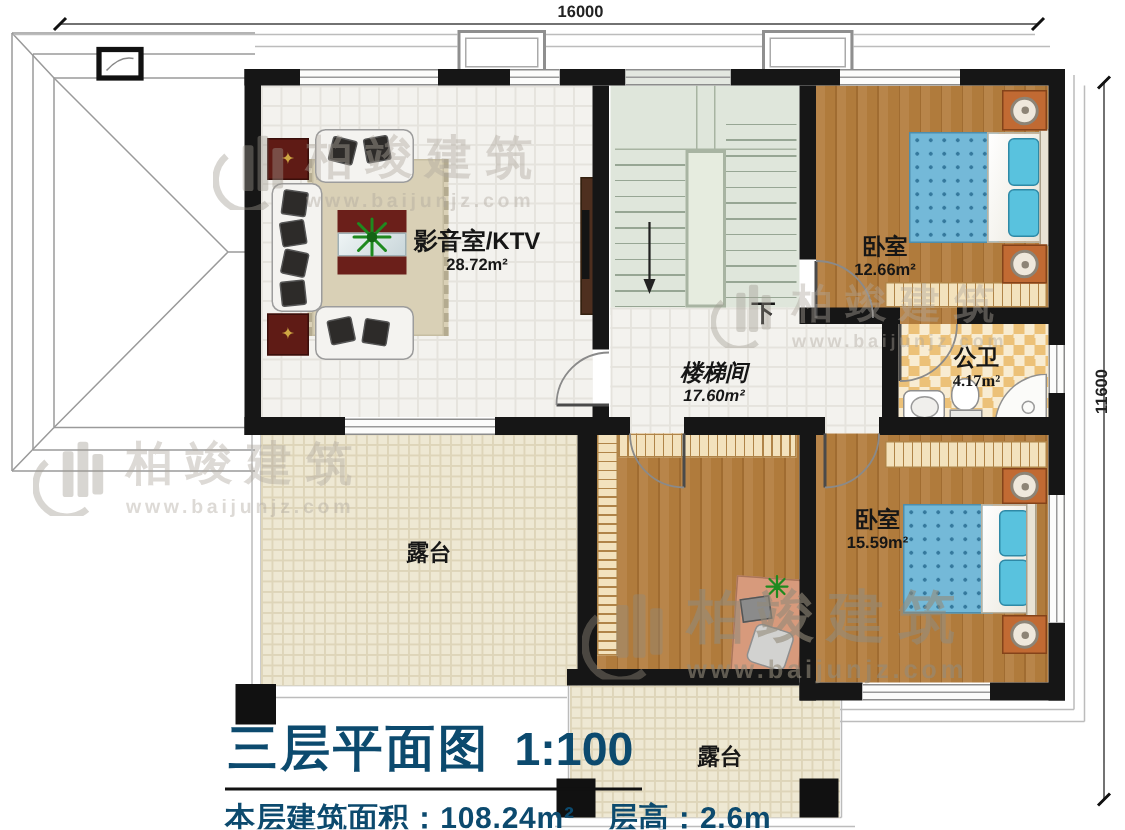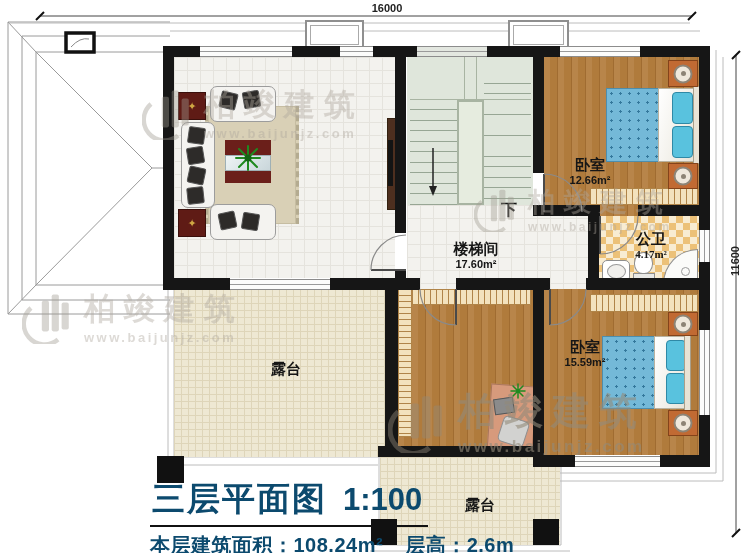--- a/index.html
+++ b/index.html
@@ -232,25 +232,29 @@
     </g>
     <g>
       <path d="M433,148 V188" stroke="#222" stroke-width="1.5"></path>
       <polygon points="429,186 437,186 433,196" fill="#222"></polygon>
     </g>
   </svg>
 
   <div class="dimtxt" style="left:387px;top:2px;transform:translateX(-50%);">16000</div>
   <div class="dimtxt" style="left:700px;top:255px;width:70px;text-align:center;transform:rotate(-90deg);">11600</div>
 
+  <div class="rlabel" style="left:318px;top:153px;">
+    <div class="rname" style="font-size:16px;">影音室/KTV</div>
+    <div class="rarea">28.72m²</div>
+  </div>
   <div class="rlabel" style="left:590px;top:157px;">
     <div class="rname">卧室</div>
     <div class="rarea">12.66m²</div>
   </div>
-  <div class="rlabel" style="left:476px;top:241px;">
+  <div class="rlabel" style="left:476px;top:241px;font-style:italic;">
     <div class="rname">楼梯间</div>
     <div class="rarea">17.60m²</div>
   </div>
   <div class="rlabel" style="left:651px;top:231px;font-family:Liberation Serif, serif;">
     <div class="rname">公卫</div>
     <div class="rarea">4.17m²</div>
   </div>
   <div class="rlabel" style="left:585px;top:339px;">
     <div class="rname">卧室</div>
     <div class="rarea">15.59m²</div>

